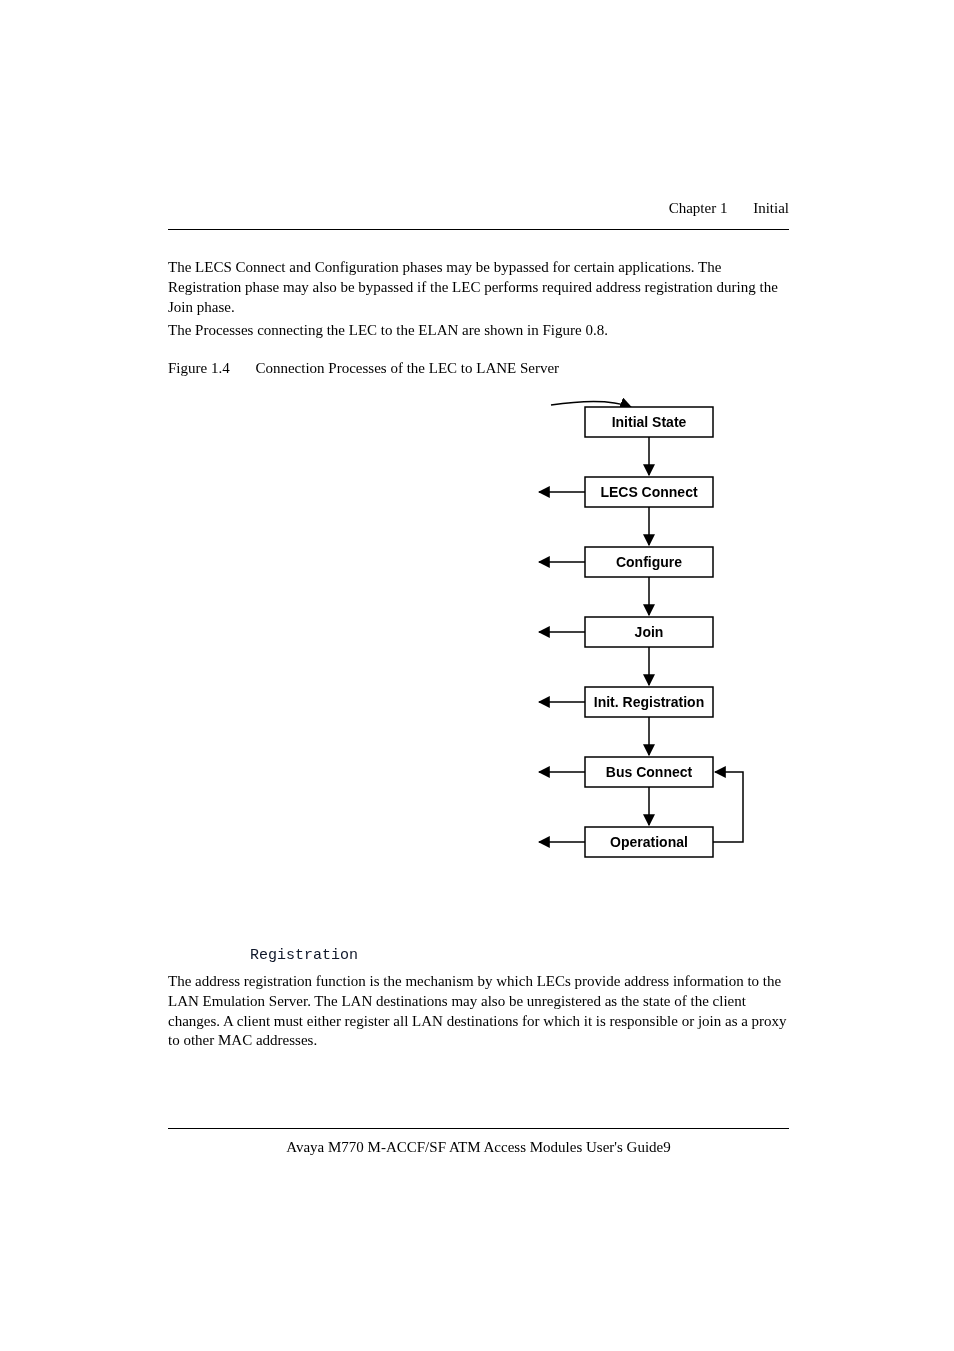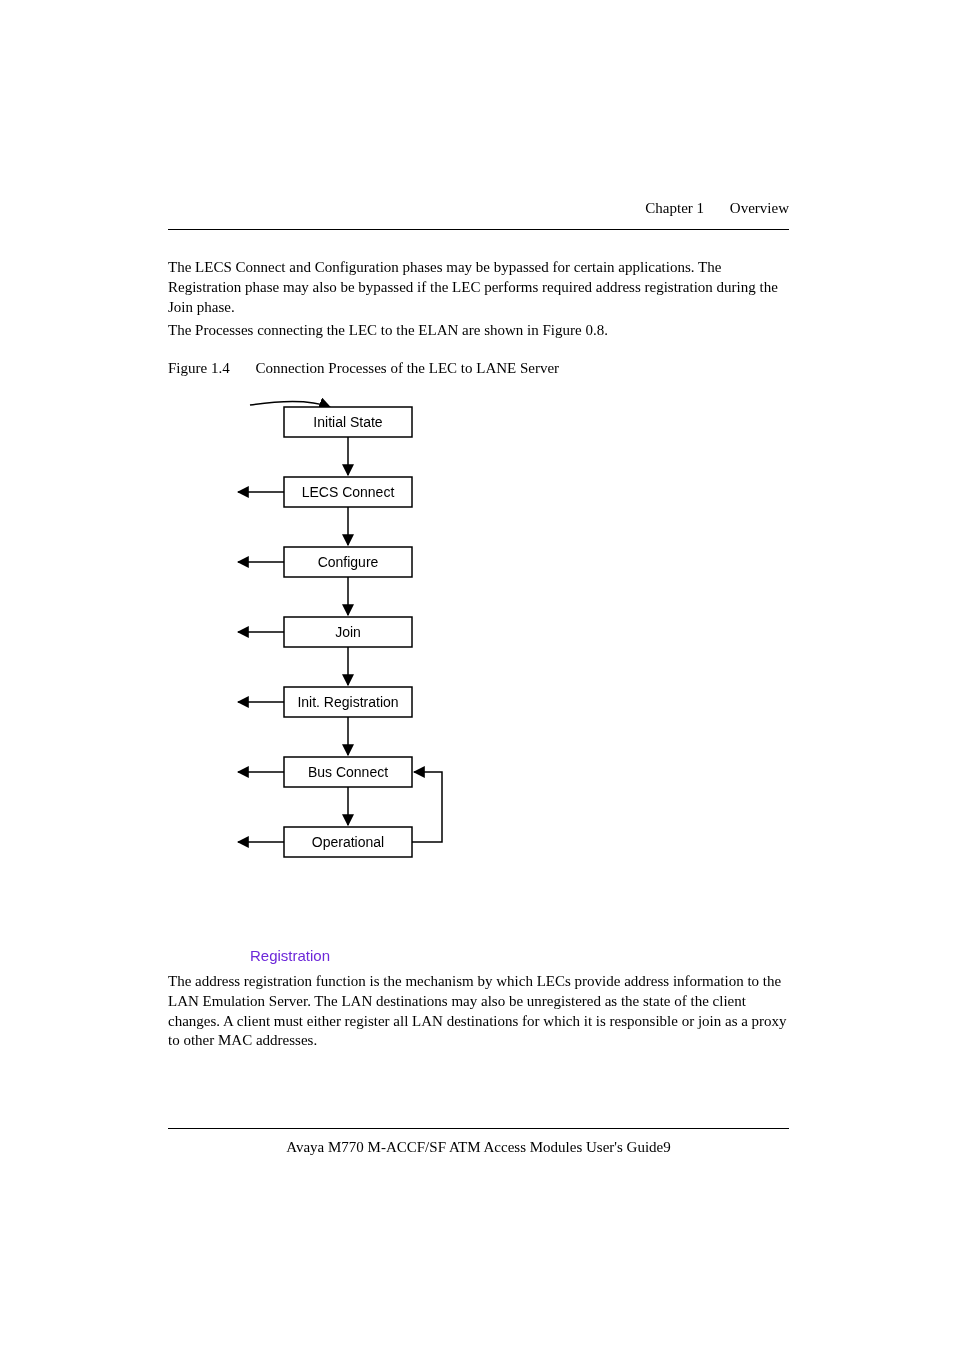--- a/index.html
+++ b/index.html
@@ -40,28 +40,29 @@
     }
     .figure-caption {
       font-size: 15px;
       margin: 18px 0 18px 0;
     }
     .figure-caption .fig-label {
       margin-right: 22px;
     }
     .diagram {
       display: flex;
-      justify-content: flex-start;
+      justify-content: flex-end;
       margin: 10px 0 40px 0;
+      font-weight: bold;
     }
     .section-heading {
-      font-family: Liberation Sans, sans-serif;
+      font-family: Liberation Mono, monospace;
       font-size: 15px;
       font-weight: 400;
-      color: #6d28d9;
+      color: #0f172a;
       margin: 0 0 8px 82px;
     }
     .footer {
       position: absolute;
       bottom: 195px;
       left: 168px;
       right: 165px;
     }
     .footer-rule {
       border: none;
@@ -78,21 +79,21 @@
     svg { display: block; }
     .box { fill: #fff; stroke: #000; stroke-width: 1.5; }
     .label { font-family: Helvetica, Arial, sans-serif; font-size: 14px; text-anchor: middle; dominant-baseline: middle; }
   </style>
 </head>
 <body>
 
 <div class="page">
   <div class="header">
     <span class="chapter-label">Chapter 1</span>
-    <span>Overview</span>
+    <span>Initial</span>
   </div>
   <hr class="header-rule">
 
   <div class="body-text">
     <p>The LECS Connect and Configuration phases may be bypassed for certain applications. The Registration phase may also be bypassed if the LEC performs required address registration during the Join phase.</p>
     <p>The Processes connecting the LEC to the ELAN are shown in Figure 0.8.</p>
 
     <div class="figure-caption">
       <span class="fig-label">Figure 1.4</span>
       <span>Connection Processes of the LEC to LANE Server</span>

